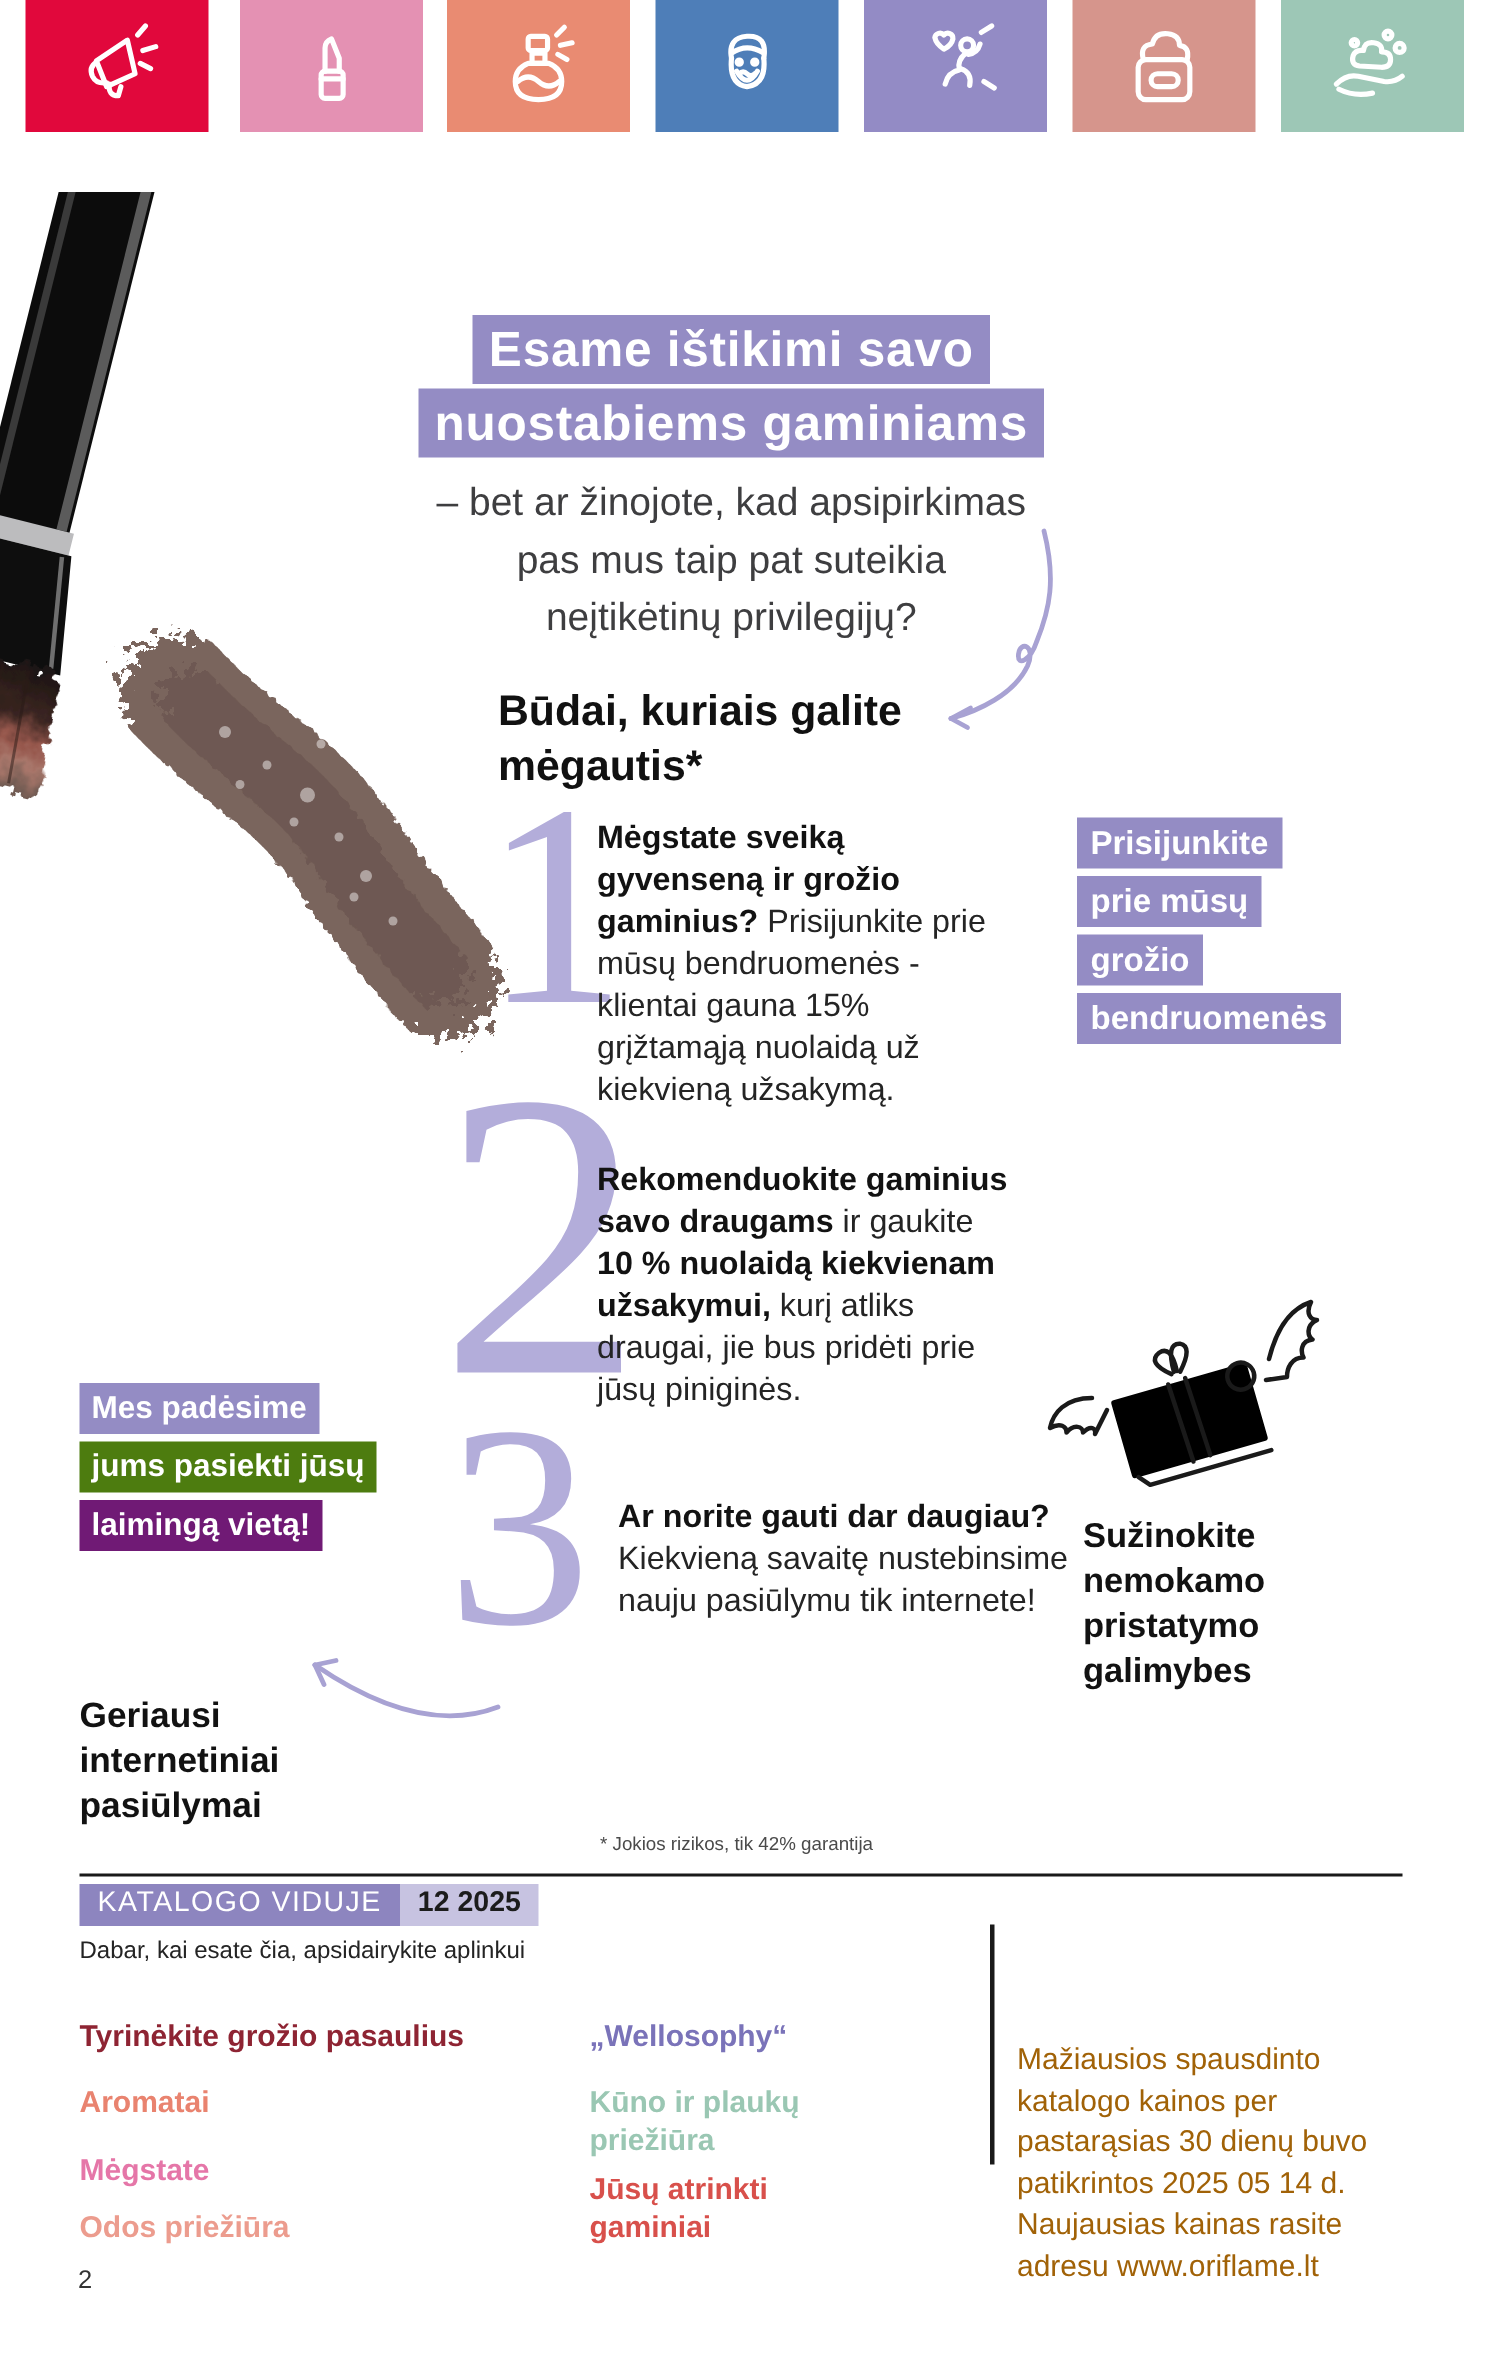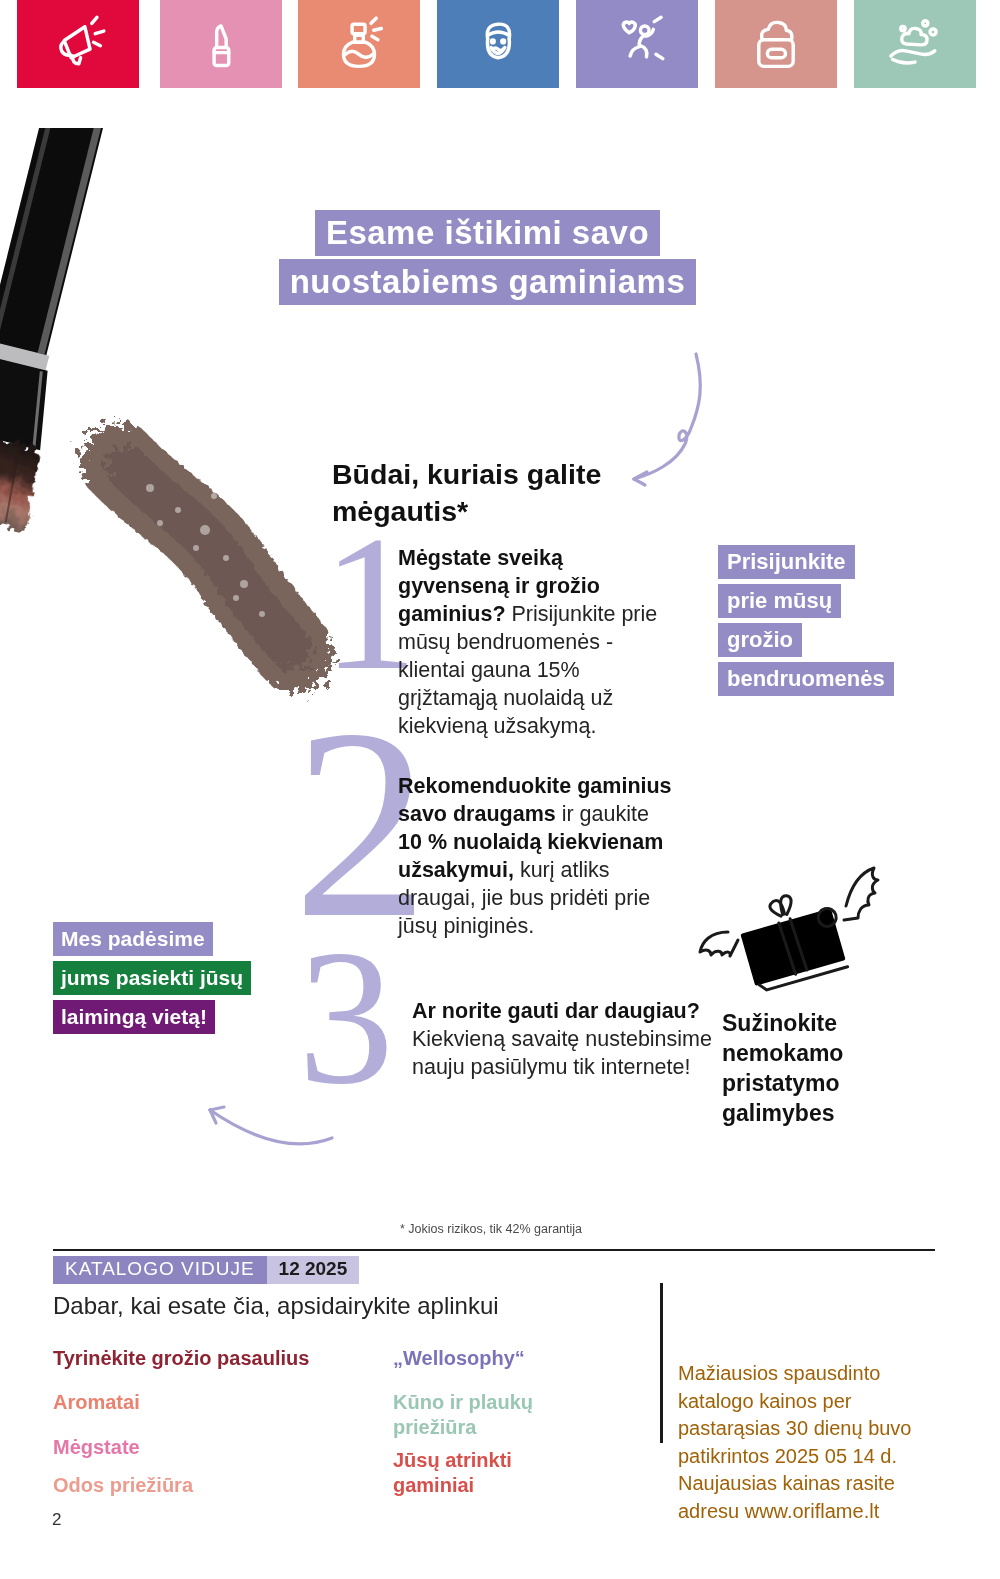--- a/index.html
+++ b/index.html
@@ -22,21 +22,21 @@
   .item b{color:#121212;}
   
   .chip-col .chip{font-size:22px;line-height:27px;padding:3px 9px 4px;margin-bottom:5px;}
   .chip-col{display:flex;flex-direction:column;align-items:flex-start;}
   .happy .chip{font-size:21px;padding:3px 8px 4px;margin-bottom:5px;}
   .bold-block{font-weight:bold;color:#121212;}
   .footnote{font-size:12.5px;color:#4a4a4a;}
   .rule{background:#1a1a1a;}
   .kat-label{display:inline-block;color:#fff;font-size:19px;letter-spacing:1px;padding:2px 12px 4px;}
   .kat-issue{display:inline-block;color:#1c1c1c;font-weight:bold;font-size:19px;padding:2px 12px 4px;}
-  .intro{font-size:24px;color:#242424;}
+  .intro{font-size:16px;color:#242424;}
   .toc-link{font-weight:bold;font-size:20px;line-height:25px;}
   .note{font-size:20px;line-height:27.5px;color:#a16207;}
   .pageno{font-size:17px;color:#333;}
   .sketch path,.sketch circle,.sketch line{fill:none;stroke:#1a1a1a;stroke-width:3;stroke-linecap:round;stroke-linejoin:round;}
   .arrow path{fill:none;stroke-linecap:round;stroke-linejoin:round;}
 </style>
 </head>
 <body>
 
 <div class="page">
@@ -160,20 +160,25 @@
           <path d="M62 322 L61 400"></path>
           <path d="M80 322 L82 400"></path>
           <path d="M98 322 L103 398"></path>
       </g>
     </g>
   </svg>
 
   <div class="abs hero">
     <span class="chip" style="background: rgb(148, 140, 196);">Esame ištikimi savo</span><br>
     <span class="chip" style="background: rgb(148, 140, 196);">nuostabiems gaminiams</span>
+    <div class="hero-sub">
+      <span>– bet ar žinojote, kad apsipirkimas</span><br>
+      <span>pas mus taip pat suteikia</span><br>
+      <span>neįtikėtinų privilegijų?</span>
+    </div>
   </div>
 
   <svg class="abs arrow" style="left:608px;top:348px" width="112" height="145" viewBox="0 0 112 145">
     <g stroke-width="3.2" stroke="#A8A2D3">
       <path d="M88 6 C 96 38, 92 58, 83 80 C 79 92, 70 97, 71 88 C 72 79, 83 82, 77 96 C 68 115, 44 126, 26 131"></path>
       <path d="M26 131 l13 -7"></path>
         <path d="M26 131 l11 6"></path>
     </g>
   </svg>
 
@@ -198,21 +203,21 @@
 
   <div class="abs chip-col" style="left:718px;top:545px">
     <span class="chip" style="background: rgb(148, 140, 196);">Prisijunkite</span>
     <span class="chip" style="background: rgb(148, 140, 196);">prie mūsų</span>
     <span class="chip" style="background: rgb(148, 140, 196);">grožio</span>
     <span class="chip" style="background: rgb(148, 140, 196);">bendruomenės</span>
   </div>
 
   <div class="abs chip-col happy" style="left:53px;top:922px">
     <span class="chip" style="background: rgb(148, 140, 196);">Mes padėsime</span>
-    <span class="chip" style="background: #15803d;">jums pasiekti jūsų</span>
+    <span class="chip" style="background: #4d7c0f;">jums pasiekti jūsų</span>
     <span class="chip" style="background: #701a75;">laimingą vietą!</span>
   </div>
 
   <svg class="abs sketch" style="left:698px;top:862px" width="195" height="155" viewBox="0 0 195 155">
     <path d="M30 70 C12 70 4 80 2 90 C9 86 13 89 13 93 C18 87 24 89 24 93 C29 88 33 90 32 94 L40 78"></path>
     <path d="M148 44 C154 20 164 10 176 6 C172 14 176 18 180 18 C172 22 174 29 177 31 C169 32 169 39 171 43 C163 43 160 50 160 56 L146 58"></path>
     <g transform="rotate(-16 95 85)">
       <rect x="48" y="58" width="94" height="54" rx="2"></rect>
       <path d="M88 58 L90 112"></path>
         <path d="M100 57 L102 111"></path>
@@ -226,20 +231,21 @@
   <div class="abs bold-block" style="left:722px;top:1008px;width:150px;font-size:23px;line-height:30px">Sužinokite nemokamo pristatymo galimybes</div>
 
   <svg class="abs arrow" style="left:196px;top:1082px" width="140" height="68" viewBox="0 0 140 68">
     <g stroke-width="3.2" stroke="#A8A2D3">
       <path d="M136 56 Q 84 76 14 28"></path>
       <path d="M14 28 l14 -3"></path>
         <path d="M14 28 l6 13"></path>
     </g>
   </svg>
 
+  <div class="abs bold-block" style="left:53px;top:1128px;width:170px;font-size:23.5px;line-height:30px">Geriausi internetiniai pasiūlymai</div>
 
   <div class="abs footnote" style="left:400px;top:1222px">* Jokios rizikos, tik 42% garantija</div>
 
   <div class="abs rule" style="left:53px;top:1249px;width:882px;height:2px"></div>
 
   <div class="abs" style="left:53px;top:1256px">
     <span class="kat-label" style="background: rgb(141, 133, 191);">KATALOGO VIDUJE</span><span class="kat-issue" style="background: rgb(199, 195, 225);">12 2025</span>
   </div>
   <div class="abs intro" style="left:53px;top:1292px">Dabar, kai esate čia, apsidairykite aplinkui</div>
 

